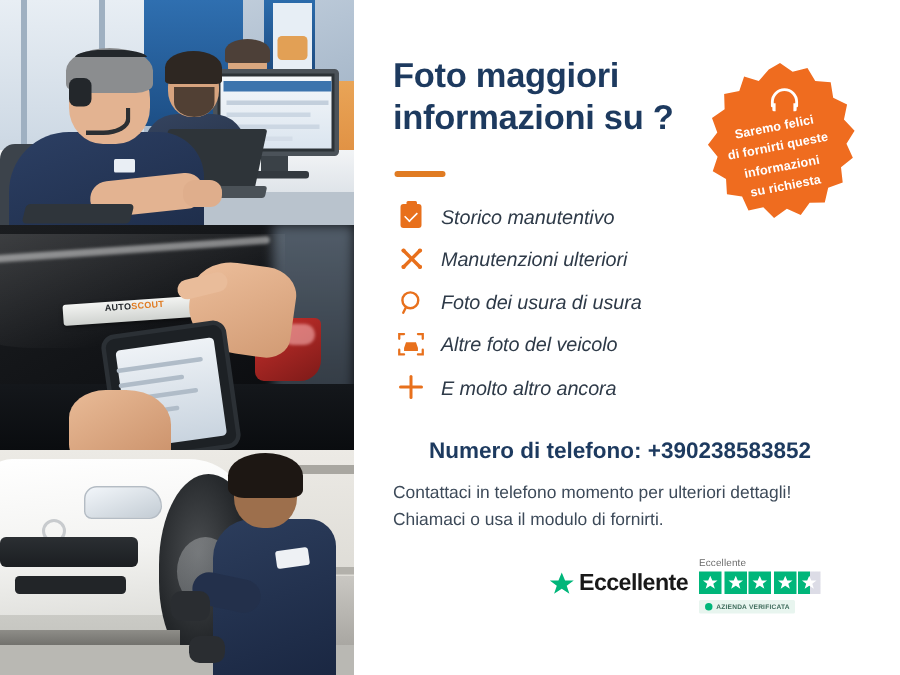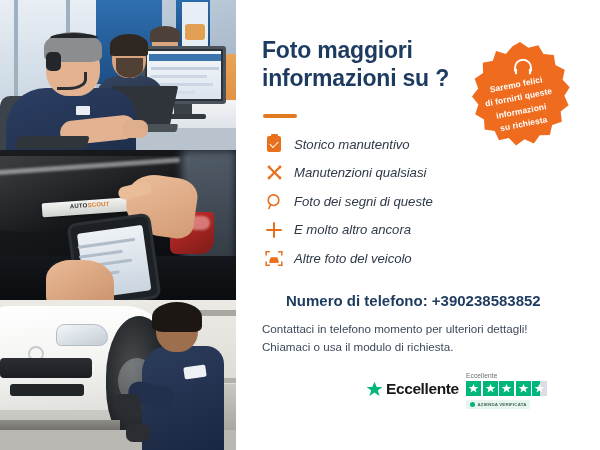--- a/index.html
+++ b/index.html
@@ -378,62 +378,62 @@
             <g stroke="#e8701c" stroke-width="2.4" stroke-linecap="round">
               <path d="M3.2 3.2 L14.8 14.8"></path>
               <path d="M14.8 3.2 L3.2 14.8"></path>
             </g>
             <circle cx="3.2" cy="3.2" r="1.5" fill="#e8701c"></circle>
             <circle cx="14.8" cy="3.2" r="1.5" fill="#e8701c"></circle>
             <circle cx="3.2" cy="14.8" r="1.5" fill="#e8701c"></circle>
             <circle cx="14.8" cy="14.8" r="1.5" fill="#e8701c"></circle>
           </svg>
         </span>
-        <span class="txt">Manutenzioni qualsiasi</span>
+        <span class="txt">Manutenzioni ulteriori</span>
       </div>
 
       <div class="feat">
         <span class="ico">
           <svg width="17" height="17" viewBox="0 0 18 18">
             <circle cx="8" cy="7.6" r="5.6" fill="none" stroke="#e8701c" stroke-width="1.7"></circle>
             <path d="M5 12.4 L3 16.4" stroke="#e8701c" stroke-width="1.7" stroke-linecap="round"></path>
           </svg>
         </span>
-        <span class="txt">Foto dei segni di queste</span>
-      </div>
-
-      <div class="feat">
-        <span class="ico">
-          <span class="plus"></span>
-        </span>
-        <span class="txt">E molto altro ancora</span>
+        <span class="txt">Foto dei usura di usura</span>
       </div>
 
       <div class="feat">
         <span class="ico">
           <svg width="18" height="17" viewBox="0 0 19 18">
             <g stroke="#e8701c" stroke-width="1.6" fill="none" stroke-linecap="round">
               <path d="M1.2 5.2V1.8h3.4"></path>
                 <path d="M17.8 5.2V1.8h-3.4"></path>
               <path d="M1.2 12.8v3.4h3.4"></path>
                 <path d="M17.8 12.8v3.4h-3.4"></path>
             </g>
             <path d="M4.6 11.6h9.8v2.1H4.6z" fill="#e8701c"></path>
             <path d="M6 7.6h7l1.4 4H4.6z" fill="#e8701c"></path>
           </svg>
         </span>
         <span class="txt">Altre foto del veicolo</span>
       </div>
 
+      <div class="feat">
+        <span class="ico">
+          <span class="plus"></span>
+        </span>
+        <span class="txt">E molto altro ancora</span>
+      </div>
+
     </div>
 
     <div class="phoneline">Numero di telefono: +390238583852</div>
     <div class="sub">
       <div>Contattaci in telefono momento per ulteriori dettagli!</div>
-      <div>Chiamaci o usa il modulo di richiesta.</div>
+      <div>Chiamaci o usa il modulo di fornirti.</div>
     </div>
 
     <div class="tp">
       <div class="logo">
         <svg class="tpstar" viewBox="0 0 20 20">
           <path d="M10 .8 12.6 7.1 19.4 7.1 13.9 11.1 16 17.5 10 13.6 4 17.5 6.1 11.1 0.6 7.1 7.4 7.1z" fill="#00b67a"></path>
         </svg>
         <span class="tpname">Eccellente</span>
       </div>
       <div class="ecc">Eccellente</div>

